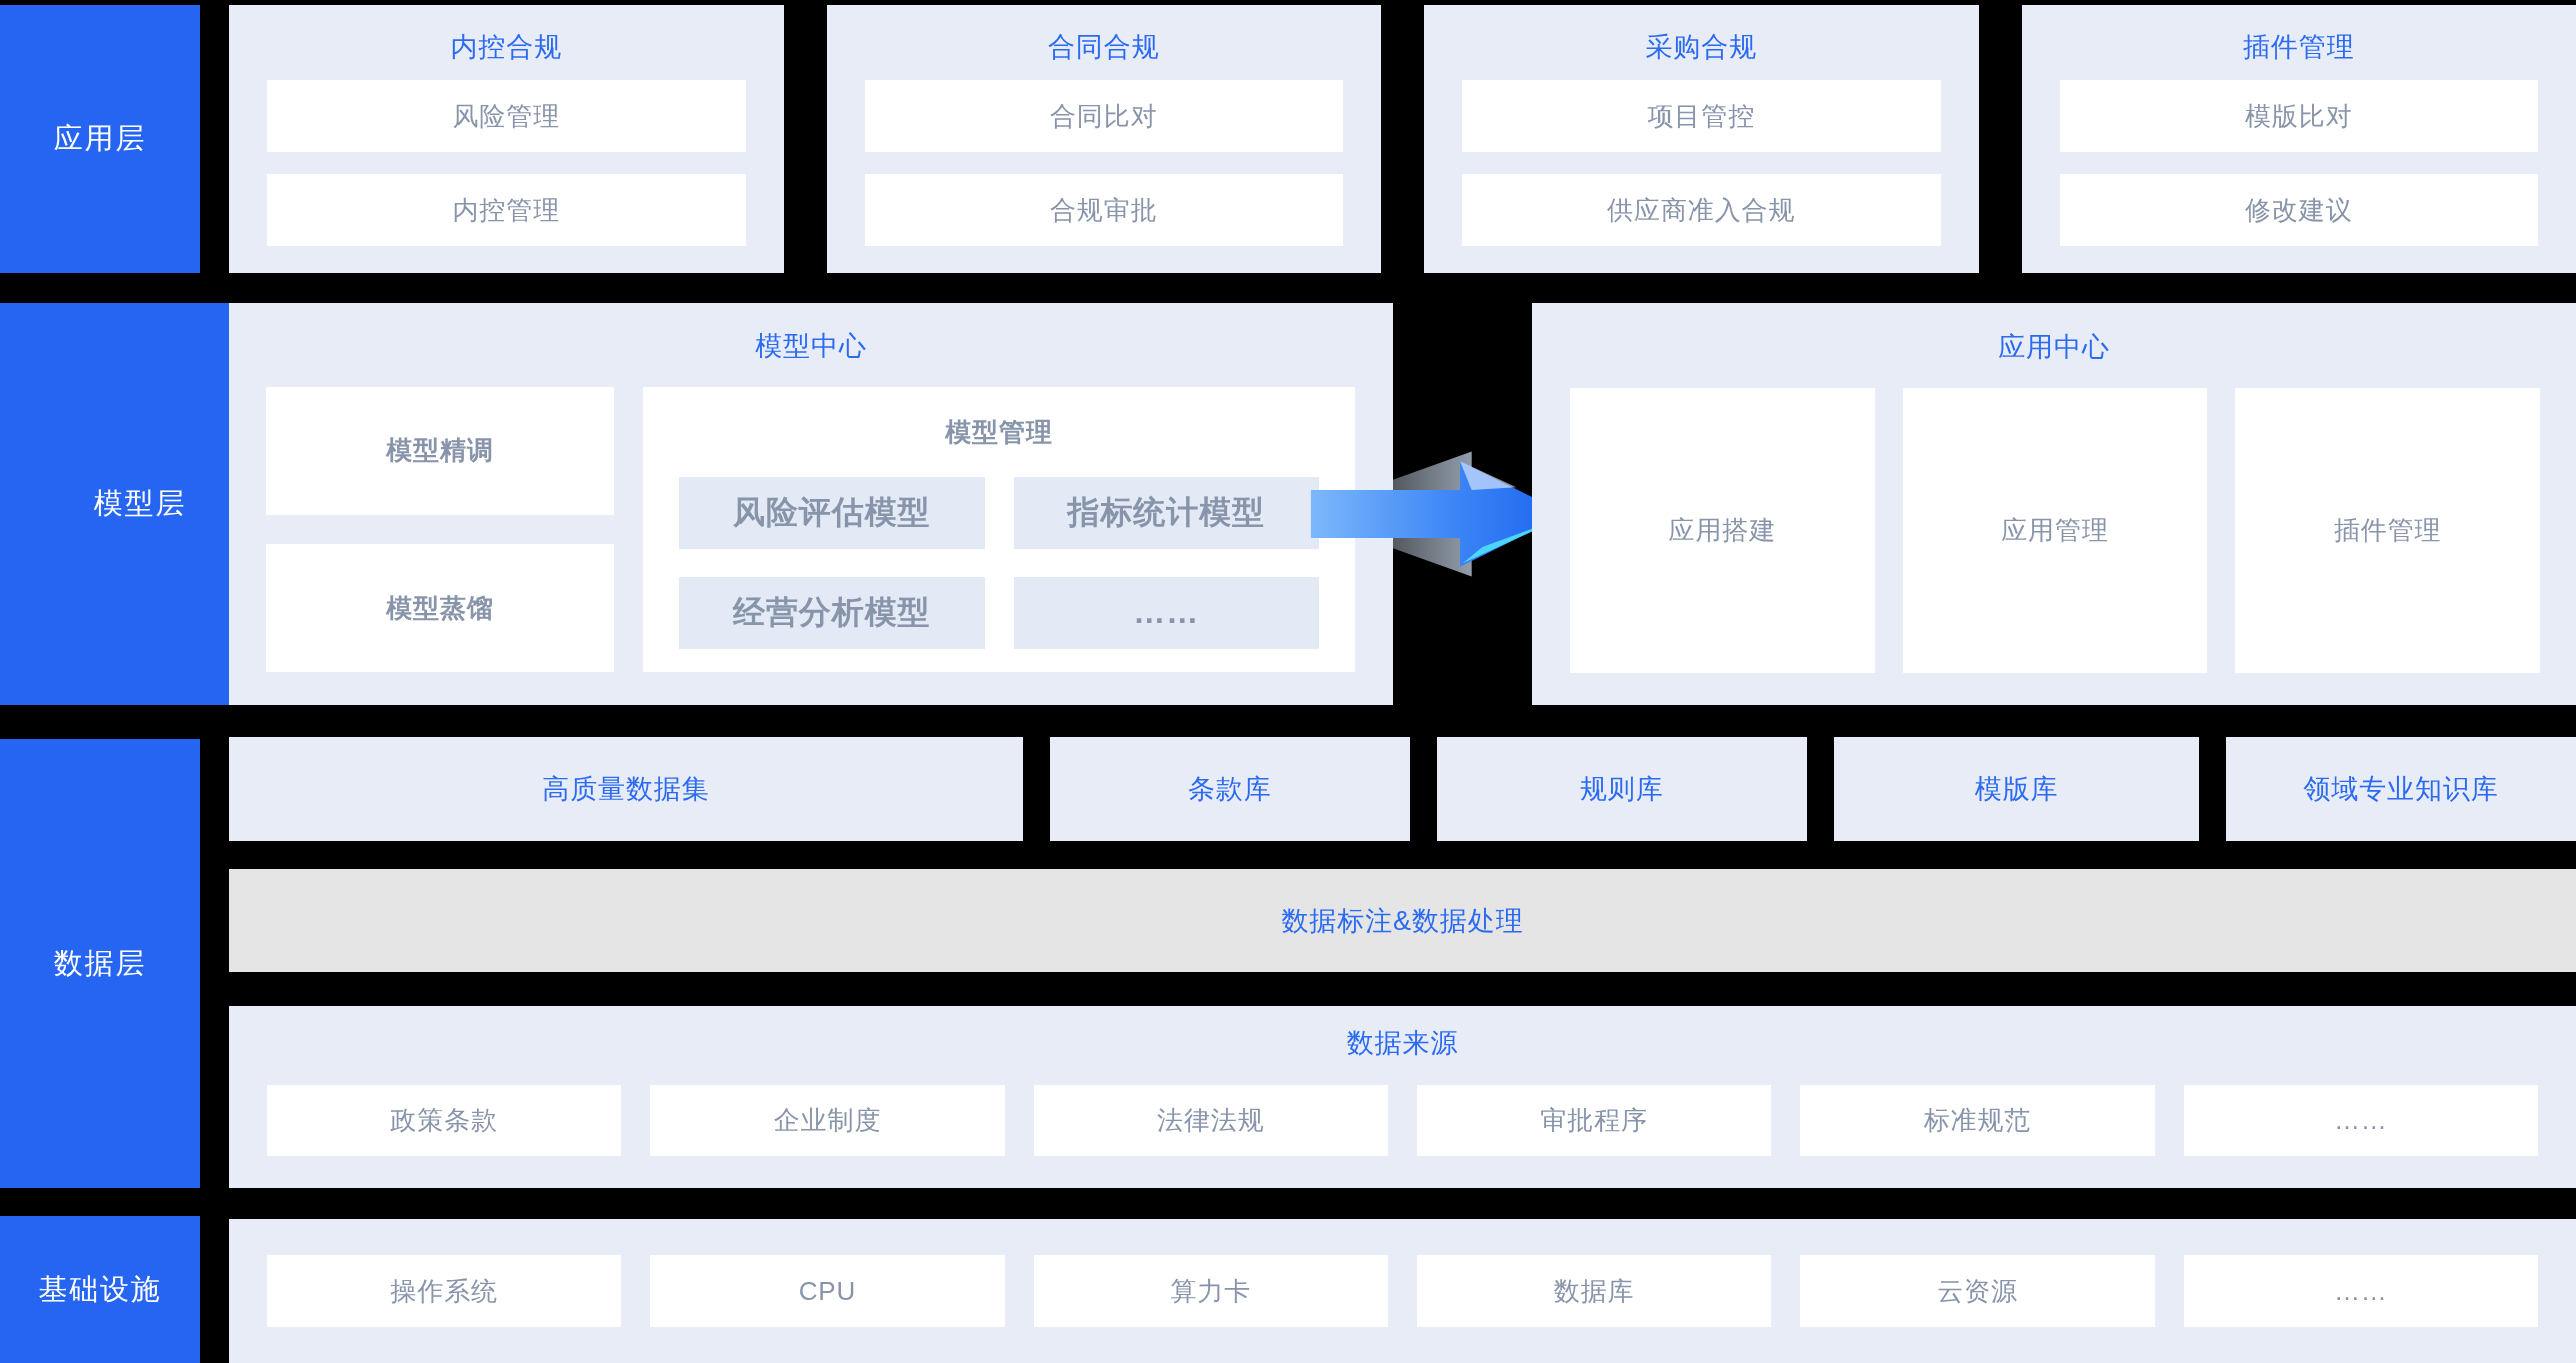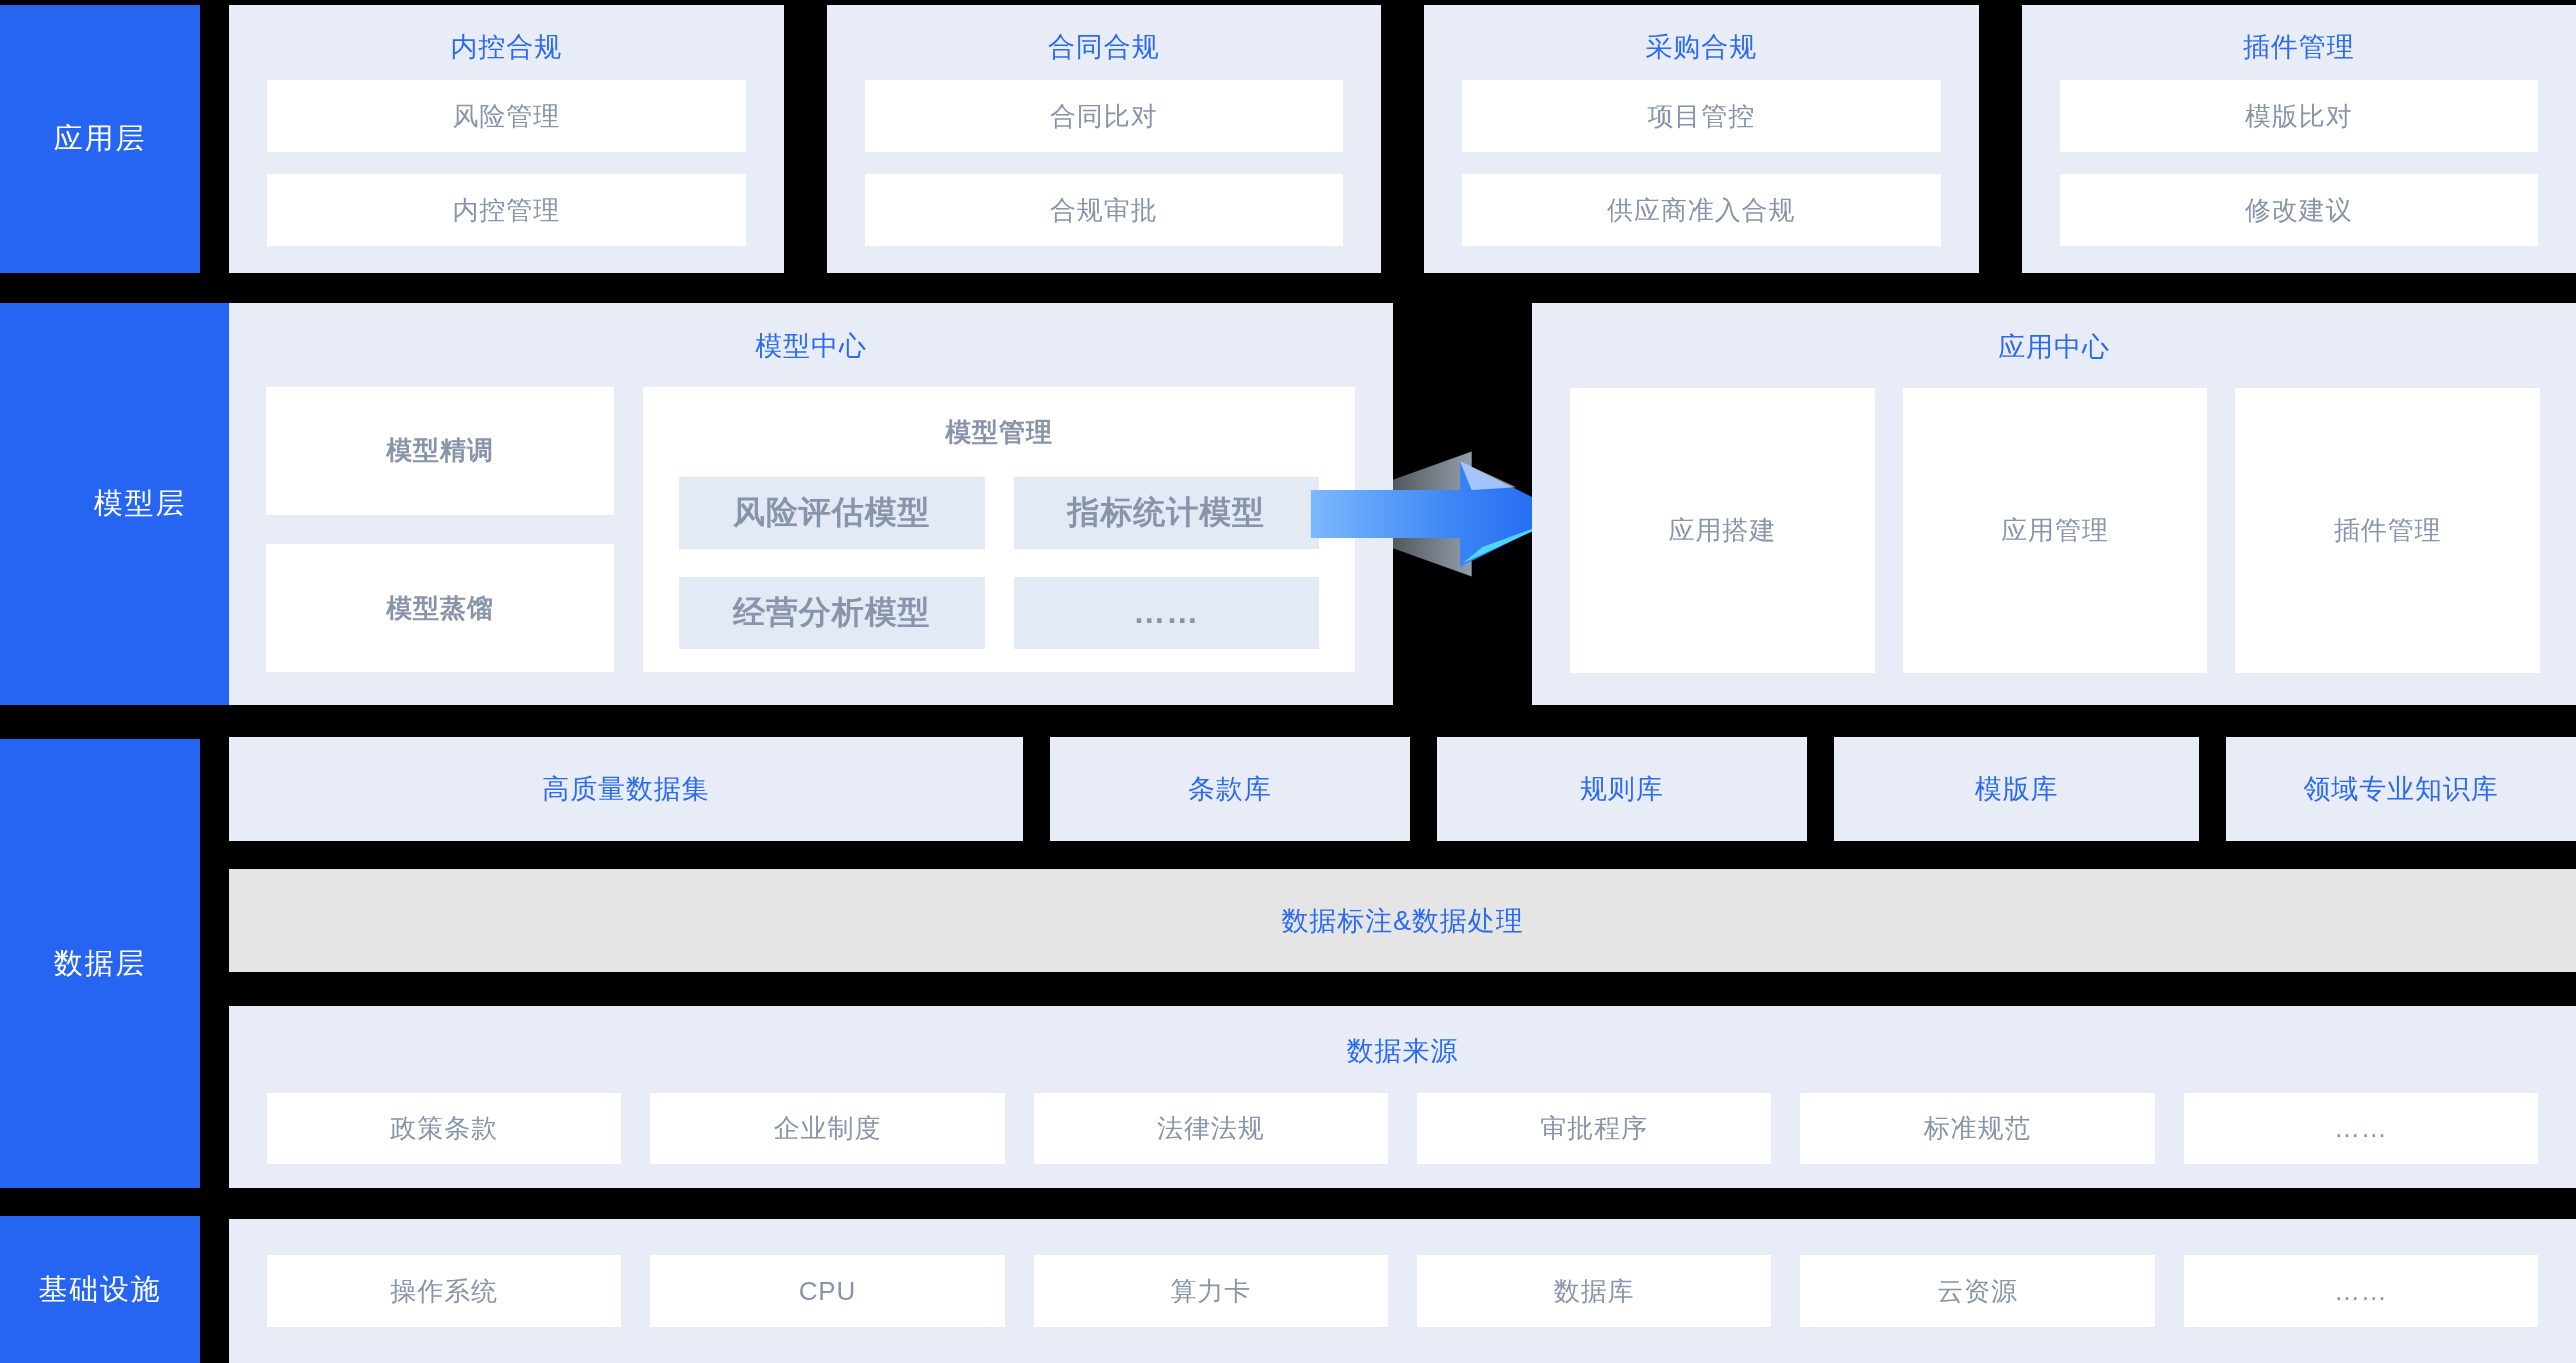--- a/index.html
+++ b/index.html
@@ -159,21 +159,21 @@
   <div class="lib" style="flex:413 0 0;">规则库</div>
   <div class="lib" style="flex:407 0 0;">模版库</div>
   <div class="lib" style="flex:390 0 0;">领域专业知识库</div>
 </div>
 
 <div class="proc">
   <span>数据标注&amp;数据处理</span>
 </div>
 
 <div class="card" style="left:229px;top:1006px;width:2347px;height:182px;">
-  <div class="card-title" style="margin-top:26px;">数据来源</div>
+  <div class="card-title" style="margin-top:18px;">数据来源</div>
   <div class="boxes6" style="margin-top:23px;">
     <div class="wbox6" style="height:71px;">政策条款</div>
     <div class="wbox6" style="height:71px;">企业制度</div>
     <div class="wbox6" style="height:71px;">法律法规</div>
     <div class="wbox6" style="height:71px;">审批程序</div>
     <div class="wbox6" style="height:71px;">标准规范</div>
     <div class="wbox6" style="height:71px;">……</div>
   </div>
 </div>
 

